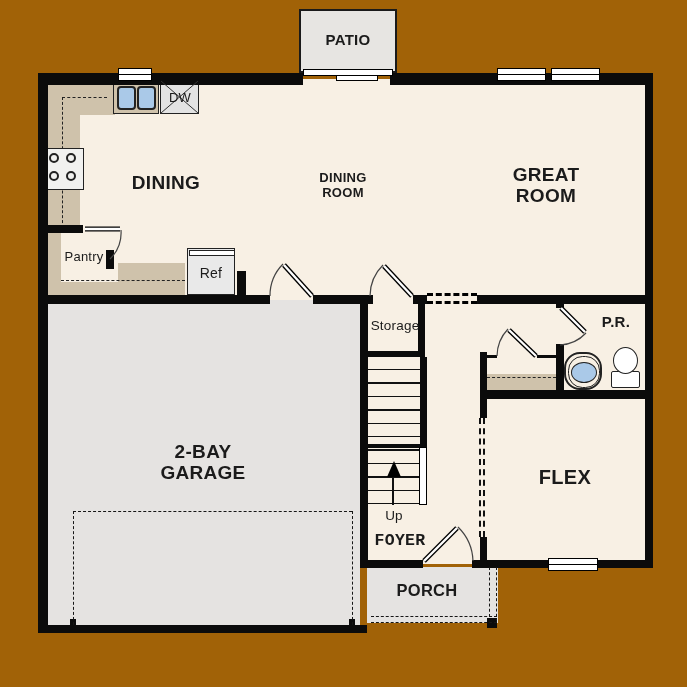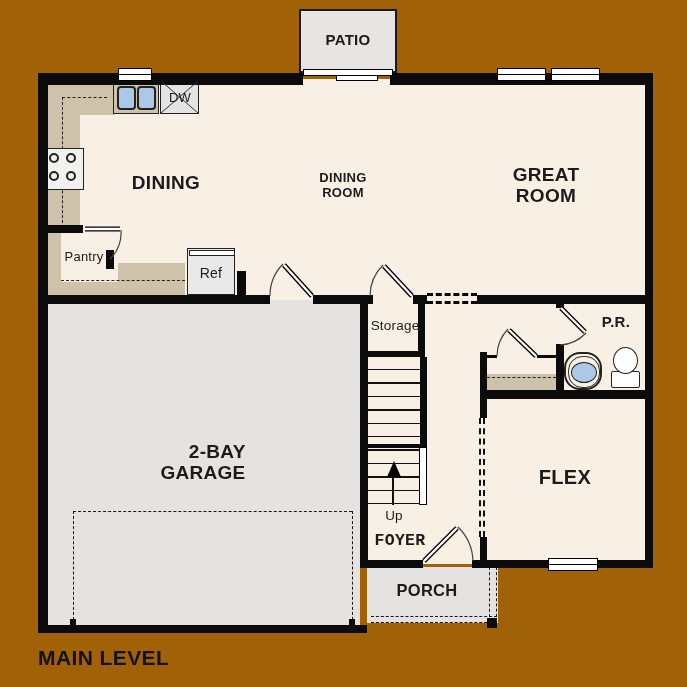--- a/index.html
+++ b/index.html
@@ -157,21 +157,20 @@
   <div class="lbl" style="left:166px;top:183px;font-size:19px;">DINING</div>
   <div class="lbl" style="left:343px;top:186px;font-size:13px;">DINING
 ROOM</div>
   <div class="lbl" style="left:535px;top:185px;font-size:19px;margin-left:11px;">GREAT
 ROOM</div>
   <div class="sm" style="left:84px;top:256px;font-size:13px;">Pantry</div>
   <div class="sm" style="left:180px;top:97px;font-size:13px;">DW</div>
   <div class="sm" style="left:211px;top:273px;font-size:14px;">Ref</div>
   <div class="sm" style="left:395px;top:325px;font-size:13.5px;">Storage</div>
   <div class="lbl" style="left:616px;top:322px;font-size:15px;">P.R.</div>
-  <div class="lbl" style="left:203px;top:462px;font-size:19px;text-align:right;">2-BAY
+  <div class="lbl" style="left:203px;top:462px;font-size:19px;">2-BAY
 GARAGE</div>
   <div class="lbl" style="left:565px;top:477px;font-size:20px;">FLEX</div>
   <div class="sm" style="left:394px;top:515px;font-size:13.5px;">Up</div>
   <div class="lbl" style="left:400px;top:541px;font-size:16.5px;font-family:Liberation Mono, monospace;">FOYER</div>
   <div class="lbl" style="left:427px;top:590px;font-size:16.5px;">PORCH</div>
-  <div class="title" style="left:38px;top:646px;font-size:21px;">MAIN LEVEL</div>
 
 </div>
 
 </body></html>

